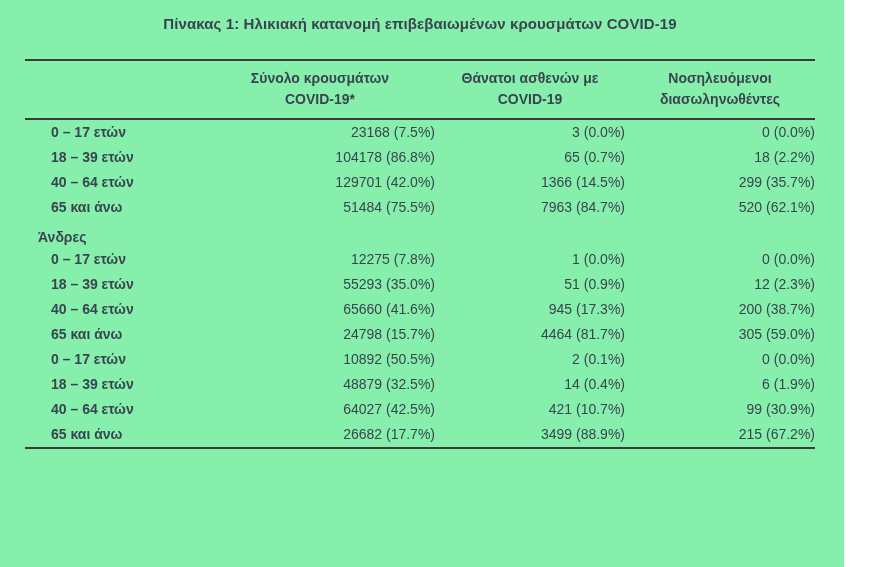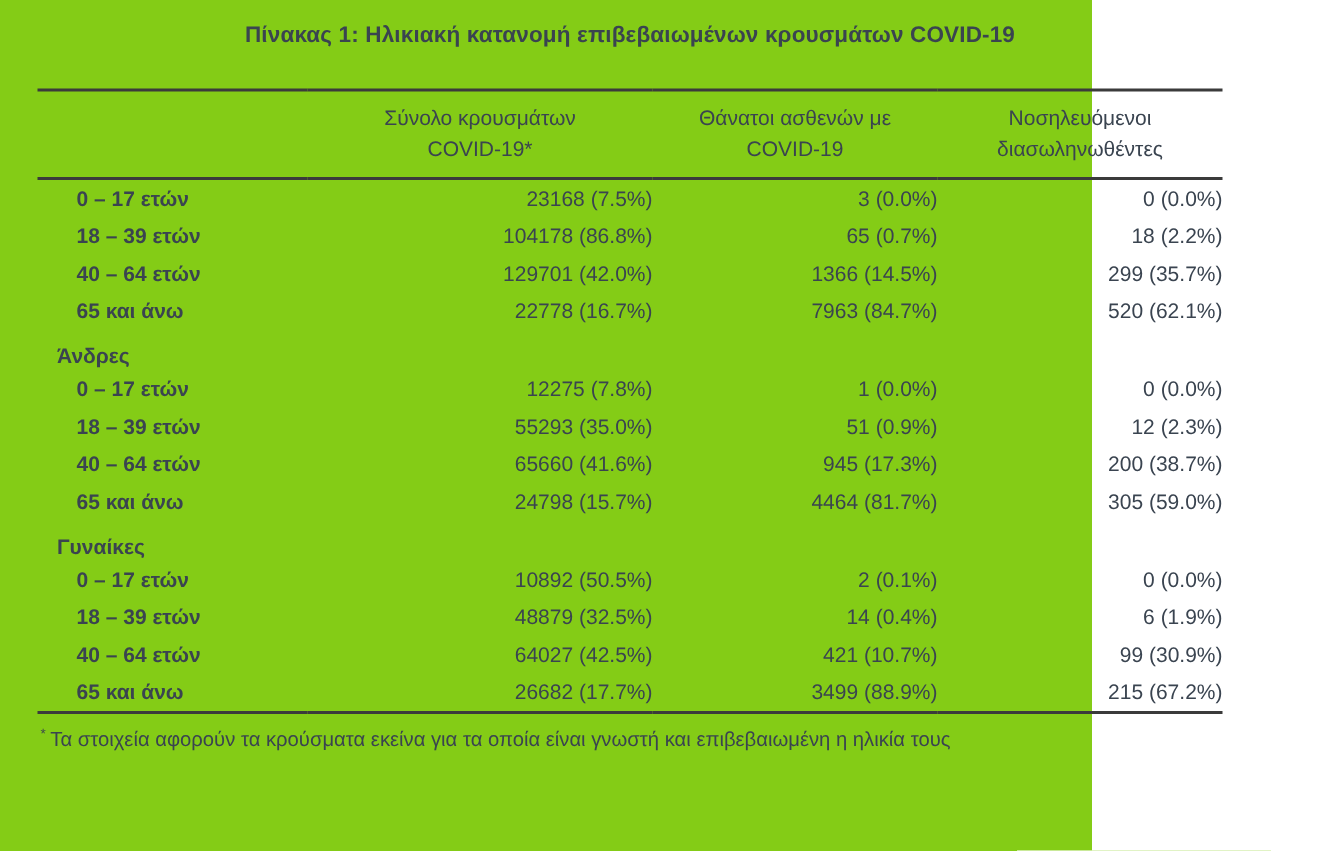--- a/index.html
+++ b/index.html
@@ -9,23 +9,23 @@
   }
   body {
     width: 880px;
     height: 567px;
     overflow: hidden;
     font-family: "Liberation Sans", sans-serif;
     color: #3a4450;
     -webkit-font-smoothing: antialiased;
   }
   .page {
-    width: 728px;
+    width: 844px;
     height: 567px;
-    background: #84cc16;
+    background: #86efac;
     position: relative;
   }
   .doc-title {
     padding-top: 15px;
     width: 790px;
     margin-left: 25px;
     text-align: center;
     font-size: 15px;
     font-weight: 700;
     letter-spacing: 0.1px;
@@ -37,21 +37,21 @@
   table.data-table {
     width: 100%;
     border-collapse: collapse;
     table-layout: fixed;
     border-top: 2px solid #3b3b3b;
     border-bottom: 2px solid #3b3b3b;
     font-size: 14px;
     color: #3a4450;
   }
   thead th {
-    font-weight: 400;
+    font-weight: 700;
     font-size: 14px;
     text-align: center;
     vertical-align: middle;
     padding: 7px 0 8px 0;
     line-height: 1.5;
     border-bottom: 2px solid #3b3b3b;
   }
   tbody td {
     text-align: right;
     vertical-align: middle;
@@ -131,21 +131,21 @@
             <td>18 (2.2%)</td>
           </tr>
           <tr>
             <td class="row-label">40 – 64 ετών</td>
             <td>129701 (42.0%)</td>
             <td>1366 (14.5%)</td>
             <td>299 (35.7%)</td>
           </tr>
           <tr>
             <td class="row-label">65 και άνω</td>
-            <td>22778 (16.7%)</td>
+            <td>51484 (75.5%)</td>
             <td>7963 (84.7%)</td>
             <td>520 (62.1%)</td>
           </tr>
           <tr>
             <td colspan="4" class="section-label">Άνδρες</td>
           </tr>
           <tr>
             <td class="row-label">0 – 17 ετών</td>
             <td>12275 (7.8%)</td>
             <td>1 (0.0%)</td>
@@ -163,23 +163,20 @@
             <td>945 (17.3%)</td>
             <td>200 (38.7%)</td>
           </tr>
           <tr>
             <td class="row-label">65 και άνω</td>
             <td>24798 (15.7%)</td>
             <td>4464 (81.7%)</td>
             <td>305 (59.0%)</td>
           </tr>
           <tr>
-            <td colspan="4" class="section-label">Γυναίκες</td>
-          </tr>
-          <tr>
             <td class="row-label">0 – 17 ετών</td>
             <td>10892 (50.5%)</td>
             <td>2 (0.1%)</td>
             <td>0 (0.0%)</td>
           </tr>
           <tr>
             <td class="row-label">18 – 39 ετών</td>
             <td>48879 (32.5%)</td>
             <td>14 (0.4%)</td>
             <td>6 (1.9%)</td>
@@ -193,17 +190,14 @@
           <tr>
             <td class="row-label">65 και άνω</td>
             <td>26682 (17.7%)</td>
             <td>3499 (88.9%)</td>
             <td>215 (67.2%)</td>
           </tr>
         </tbody>
     </table>
   </div>
 
-  <div class="footnote">
-    <sup>*</sup><span>Τα στοιχεία αφορούν τα κρούσματα εκείνα για τα οποία είναι γνωστή και επιβεβαιωμένη η ηλικία τους</span>
-  </div>
 
 </div>
 
 </body></html>

